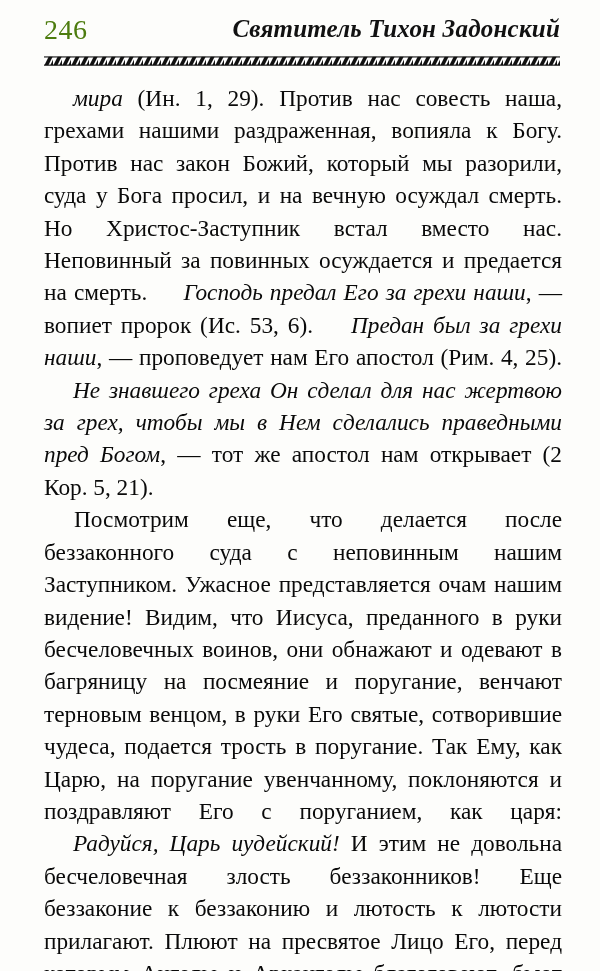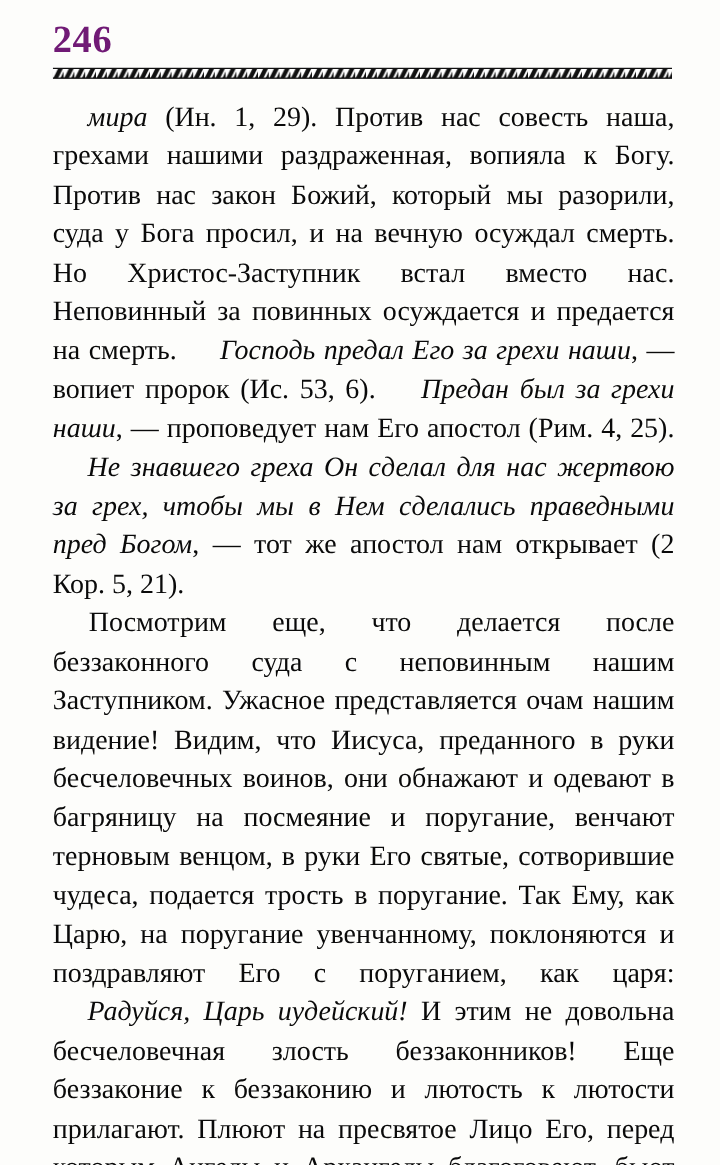--- a/index.html
+++ b/index.html
@@ -29,25 +29,25 @@
     left: 44px;
     right: 40px;
     top: 16px;
     height: 34px;
     display: flex;
     align-items: flex-start;
     justify-content: space-between;
   }
 
   .folio {
-    font-size: 32px;
-    font-weight: 700;
+    font-size: 28px;
+    font-weight: 400;
     letter-spacing: 0.5px;
     line-height: 1;
-    color: #701a75;
+    color: #4d7c0f;
   }
 
   .head-title {
     font-size: 25px;
     font-weight: 700;
     font-style: italic;
     line-height: 1;
     color: #111;
     letter-spacing: 0.2px;
     white-space: nowrap;
@@ -98,20 +98,21 @@
     hyphens: none;
   }
 </style>
 </head>
 <body>
 
 <div class="page">
 
   <div class="running-head">
     <span class="folio">246</span>
+    <span class="head-title">Святитель Тихон Задонский</span>
   </div>
 
   <div class="rope-rule">
     <svg viewBox="0 0 516 10" preserveAspectRatio="none" aria-hidden="true">
       <defs>
         <pattern id="braid" x="0" y="0" width="9" height="10" patternUnits="userSpaceOnUse">
           <rect x="0" y="0" width="9" height="10" fill="#ffffff"></rect>
           <polygon points="0,10 5,0 9,0 4,10" fill="#111111"></polygon>
           <polygon points="6,10 9,3.5 9,10" fill="#111111"></polygon>
         </pattern>

